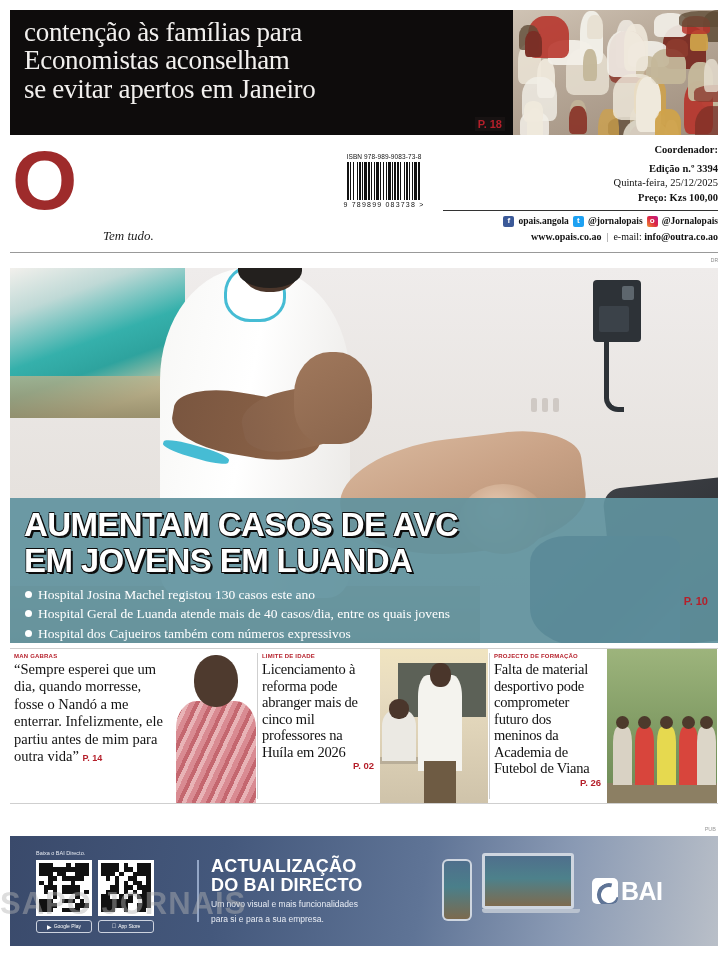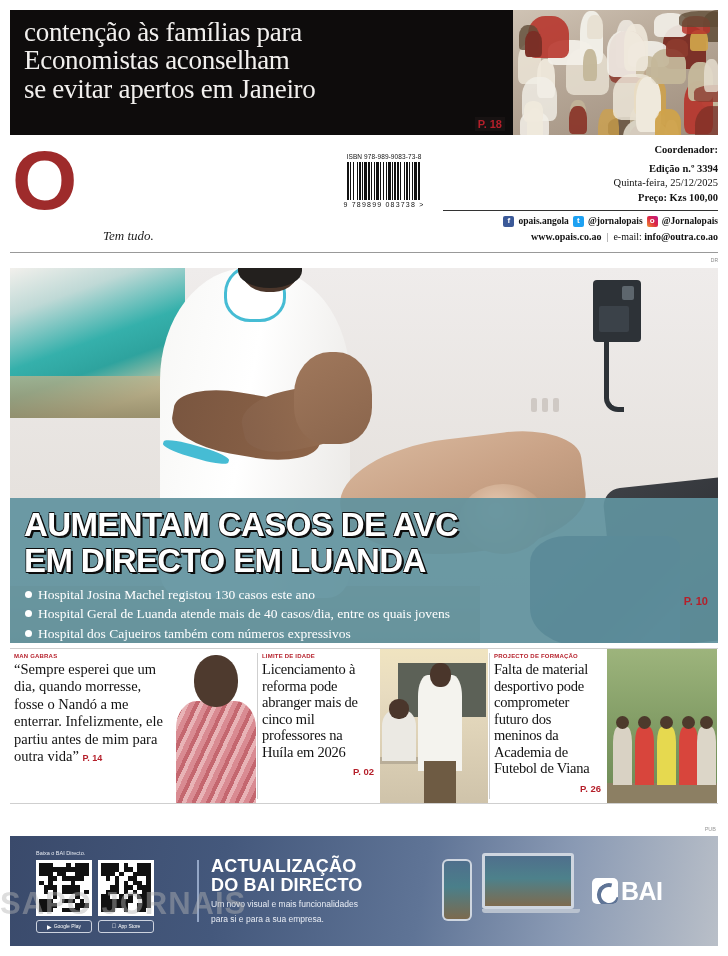--- a/index.html
+++ b/index.html
@@ -216,21 +216,21 @@
   .story-head {
     font-family:"Liberation Serif", serif; font-size:14.5px;
     line-height:1.14; color:#111; letter-spacing:-0.2px;
   }
   .story-quote {
     font-family:"Liberation Serif", serif; font-size:14.5px;
     line-height:1.2; color:#111;
   }
   .pg {
     font-family:"Liberation Sans", sans-serif; font-weight:bold;
-    font-size:9.5px; color:#b51f2a; text-align:right; margin-top:6px;
+    font-size:9.5px; color:#b51f2a; text-align:right; margin-top:0;
   }
   .pg-inline { font-family:"Liberation Sans", sans-serif; font-weight:bold; font-size:9px; color:#b51f2a; }
   .divider { width:1px; background:#cfcfcf; margin:4px 0; }
 
   .thumb { position:relative; overflow:hidden; background:#fff; flex:none; }
   .t1 { width:85px; }
   .t1 .bg { position:absolute; inset:0; background:#ffffff; }
   .t1 .head2 { position:absolute; left:22px; top:6px; width:44px; height:52px; background:#4e3a2e; border-radius:48%; }
   .t1 .shirt {
     position:absolute; left:4px; top:52px; width:80px; height:104px;
@@ -501,21 +501,21 @@
     <div class="leg"></div>
     <div class="knee"></div>
     <div class="shorts"></div>
     <div class="arm-a"></div>
     <div class="sleeve-trim"></div>
     <div class="arm-b"></div>
     <div class="hand"></div>
   </div>
   <div class="lead-band">
     <div class="lead-title">AUMENTAM CASOS DE AVC</div>
-    <div class="lead-title">EM DIRECTO EM LUANDA</div>
+    <div class="lead-title">EM JOVENS EM LUANDA</div>
     <ul class="lead-bullets">
       <li>Hospital Josina Machel registou 130 casos este ano</li>
       <li>Hospital Geral de Luanda atende mais de 40 casos/dia, entre os quais jovens</li>
       <li>Hospital dos Cajueiros também com números expressivos</li>
     </ul>
   </div>
   <div class="pg-lead">P. 10</div>
 </div>
 
 <div class="stories">

